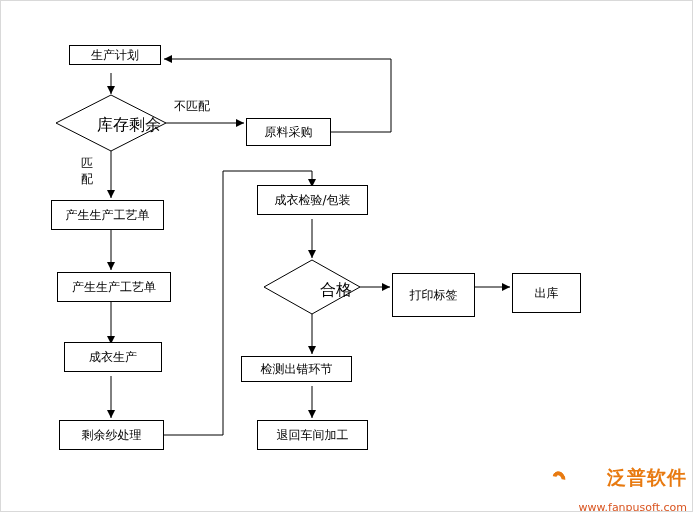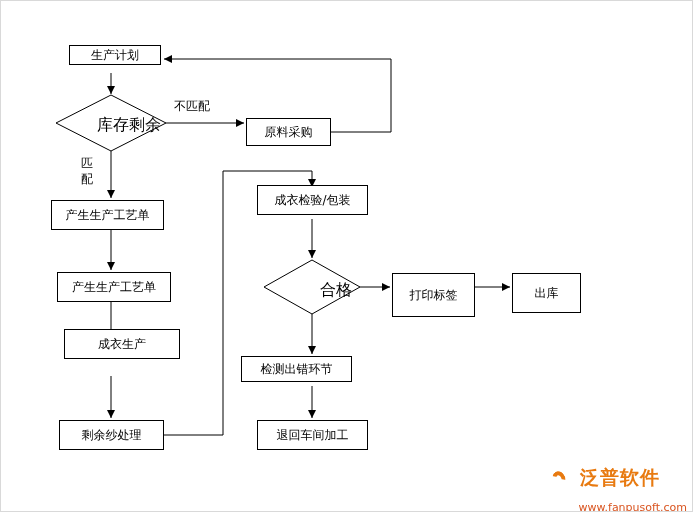--- a/index.html
+++ b/index.html
@@ -35,21 +35,21 @@
     font-size:12px;
     white-space:pre-line;
     line-height:16px;
   }
   .watermark{
     position:absolute;
     left:552px;top:464px;width:134px;
     text-align:right;
   }
   .brand-row{
-    display:flex;align-items:center;justify-content:flex-start;gap:15px;
+    display:flex;align-items:center;justify-content:space-between;gap:15px;
   }
   .logo-arc{
     display:inline-block;
     width:12px;height:14px;
     border:4px solid #e87a10;
     border-bottom-color:transparent;
     border-left-color:transparent;
     border-radius:50%;
     transform:rotate(-35deg);
     box-sizing:border-box;
@@ -97,21 +97,21 @@
   </svg>
 
   <div class="node" style="left:68px;top:44px;width:92px;height:20px">生产计划</div>
 
   <div class="node" style="left:245px;top:117px;width:85px;height:28px">原料采购</div>
 
   <div class="node" style="left:50px;top:199px;width:113px;height:30px">产生生产工艺单</div>
 
   <div class="node" style="left:56px;top:271px;width:114px;height:30px">产生生产工艺单</div>
 
-  <div class="node" style="left:63px;top:328px;width:116px;height:30px">成衣生产</div>
+  <div class="node" style="left:63px;top:341px;width:98px;height:30px">成衣生产</div>
 
   <div class="node" style="left:58px;top:419px;width:105px;height:30px">剩余纱处理</div>
 
   <div class="node" style="left:256px;top:184px;width:111px;height:30px">成衣检验/包装</div>
 
   <div class="node" style="left:391px;top:272px;width:83px;height:44px">打印标签</div>
 
   <div class="node" style="left:511px;top:272px;width:69px;height:40px">出库</div>
 
   <div class="node" style="left:240px;top:355px;width:111px;height:26px">检测出错环节</div>

